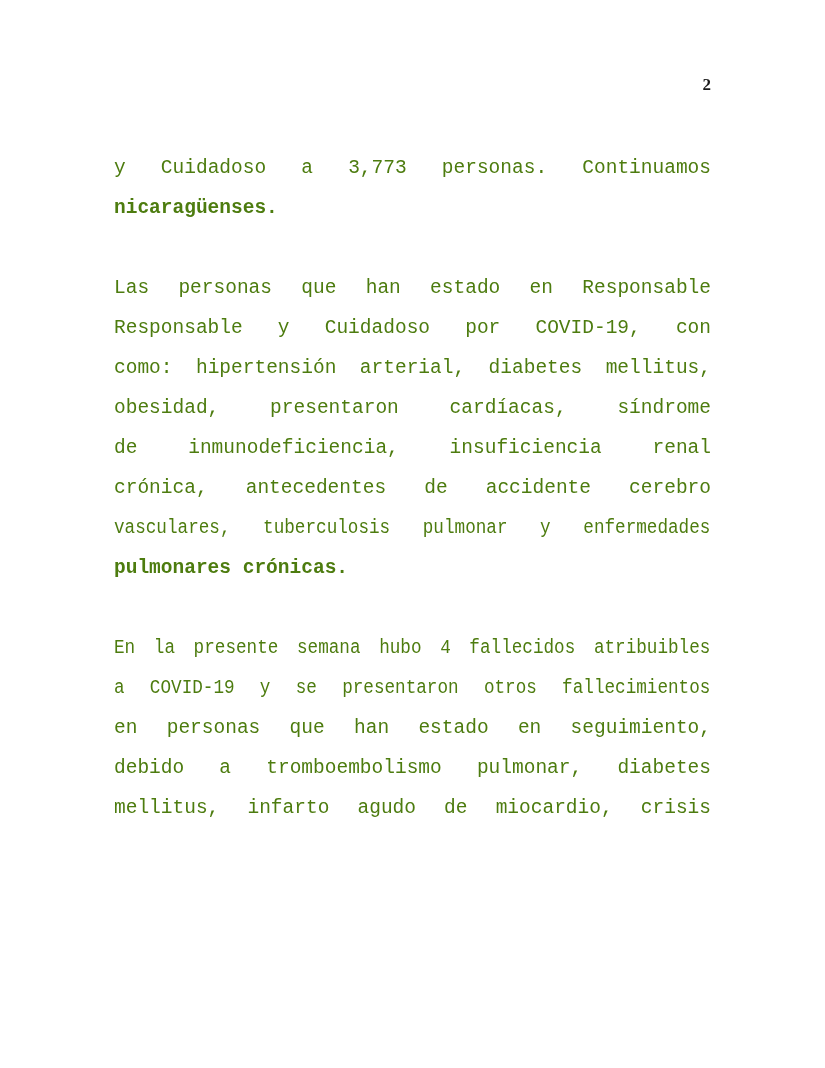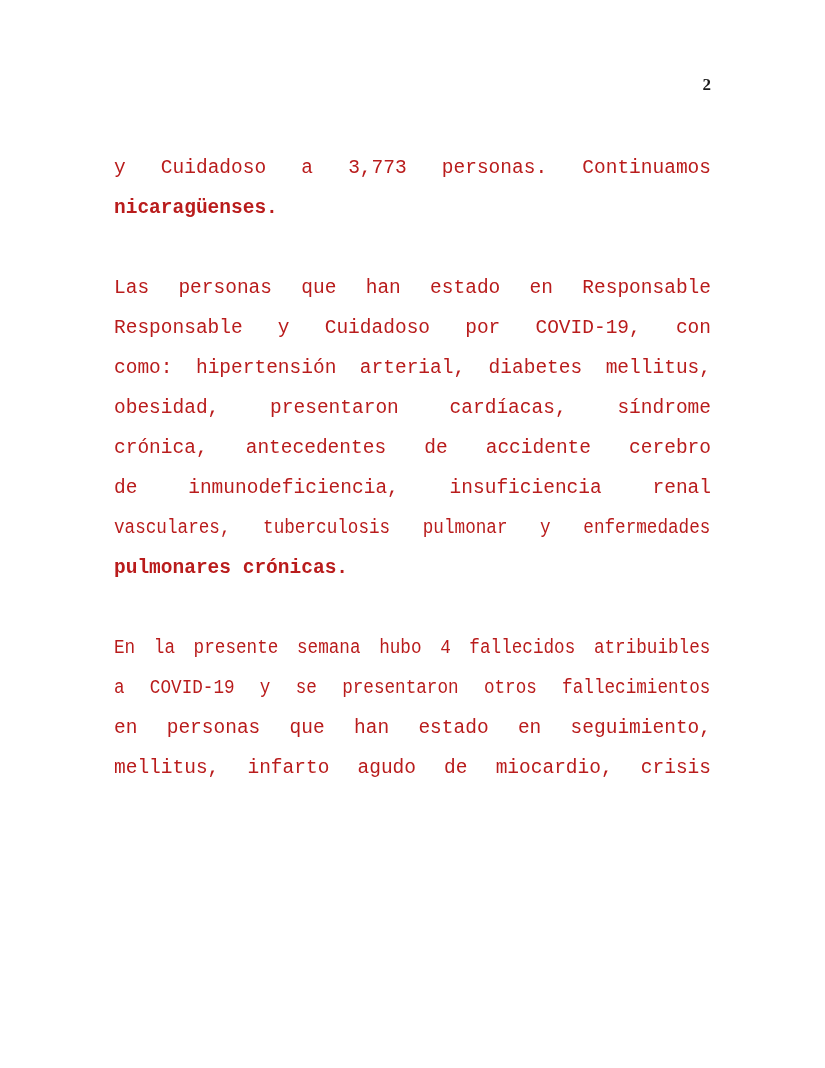--- a/index.html
+++ b/index.html
@@ -37,21 +37,21 @@
     position: absolute;
     left: 114px;
     top: 148px;
     width: 597px;
   }
 
   .para {
     margin: 0 0 40px 0;
     font-size: 19.5px;
     line-height: 40px;
-    color: #b91c1c;
+    color: #4d7c0f;
     text-align: justify;
     white-space: normal;
   }
 
   .para:last-child {
     margin-bottom: 0;
   }
 
   
   .line {
@@ -99,27 +99,28 @@
     <p class="para">
       <span class="line justified">y Cuidadoso a 3,773 personas. Continuamos</span>
       <span class="line flush">nicaragüenses.</span>
     </p>
 
     <p class="para">
       <span class="line justified">Las personas que han estado en Responsable</span>
       <span class="line justified">Responsable y Cuidadoso por COVID-19, con</span>
       <span class="line justified">como: hipertensión arterial, diabetes mellitus,</span>
       <span class="line justified">obesidad, presentaron cardíacas, síndrome</span>
+      <span class="line justified">de inmunodeficiencia, insuficiencia renal</span>
       <span class="line justified">crónica, antecedentes de accidente cerebro</span>
-      <span class="line justified">de inmunodeficiencia, insuficiencia renal</span>
       <span class="line condensed">vasculares, tuberculosis pulmonar y enfermedades</span>
       <span class="line flush">pulmonares crónicas.</span>
     </p>
 
     <p class="para">
       <span class="line condensed">En la presente semana hubo 4 fallecidos atribuibles</span>
       <span class="line condensed">a COVID-19 y se presentaron otros fallecimientos</span>
       <span class="line justified">en personas que han estado en seguimiento,</span>
+      <span class="line justified">debido a tromboembolismo pulmonar, diabetes</span>
       <span class="line justified">mellitus, infarto agudo de miocardio, crisis</span>
     </p>
 
   </div>
 </div>
 
 </body></html>

